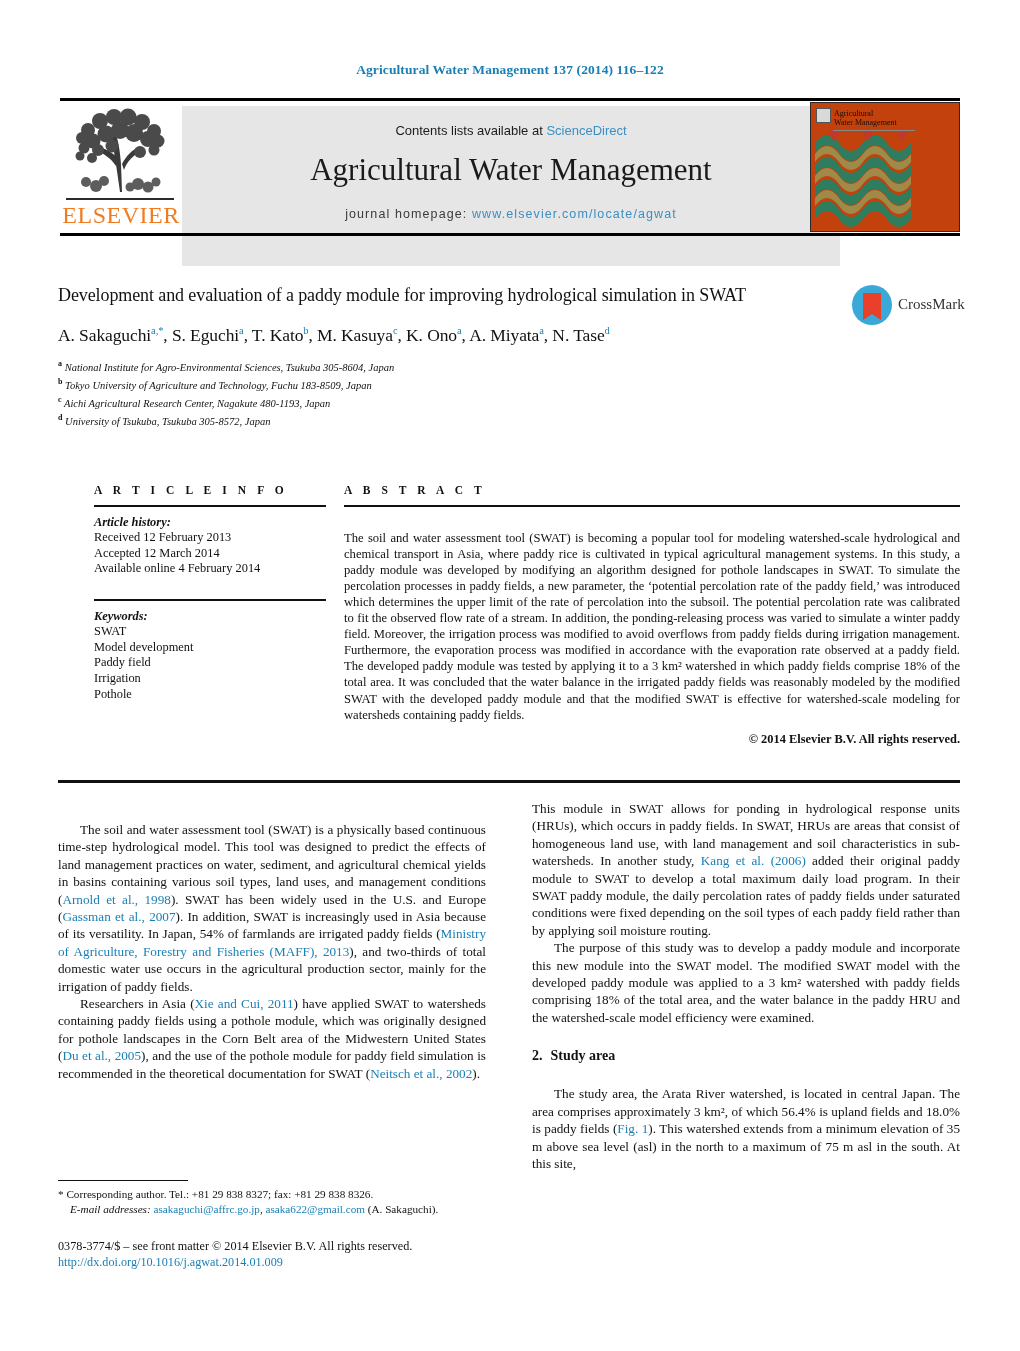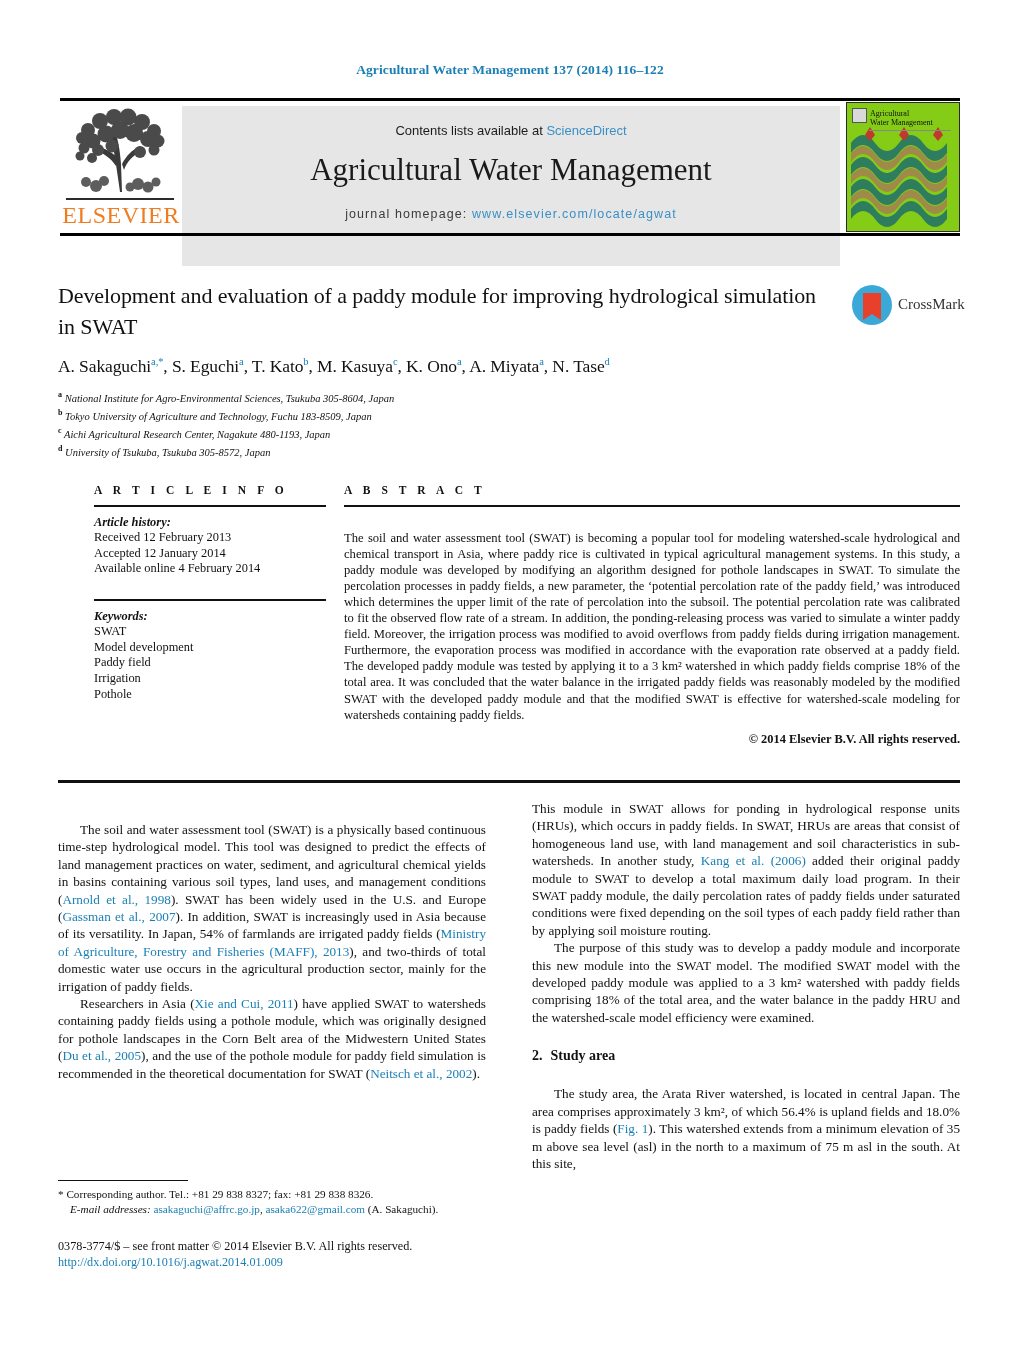--- a/index.html
+++ b/index.html
@@ -125,22 +125,23 @@
     color: #3a8fc4;
   }
 
   .cover-thumb {
     position: absolute;
     top: 4px;
     right: 0px;
     width: 112px;
     height: 128px;
     border: 1.6px solid #2a2a2a;
-    background: #84cc16;
+    background: #c2410c;
     overflow: hidden;
+    padding-left: 36px;
   }
   .cover-label {
     position: absolute;
     top: 6px; left: 23px;
     font-family: "Liberation Serif", serif;
     font-size: 8px;
     line-height: 9px;
     color: #111;
     z-index: 3;
   }
@@ -169,21 +170,21 @@
 
   
   .title-block {
     position: absolute;
     top: 280px;
     left: 58px;
     width: 780px;
   }
   .paper-title {
     font-family: "Liberation Serif", serif;
-    font-size: 22px;
+    font-size: 18px;
     line-height: 31px;
     font-weight: normal;
     margin: 0;
     color: #111;
     letter-spacing: -0.1px;
   }
   .author-line {
     margin-top: 14px;
     font-family: "Liberation Serif", serif;
     font-size: 17.5px;
@@ -509,21 +510,21 @@
   </div>
 
   <div class="info-abstract">
 
     <div class="col-info">
       <div class="sec-head">A R T I C L E   I N F O</div>
       <div class="thin-rule"></div>
       <div class="hist-block">
         <span class="ital">Article history:</span><br>
         <span>Received 12 February 2013</span><br>
-        <span>Accepted 12 January 2014</span><br>
+        <span>Accepted 12 March 2014</span><br>
         <span>Available online 4 February 2014</span>
       </div>
       <div class="kw-rule"></div>
       <div class="kw-block">
         <span class="ital">Keywords:</span><br>
         <span>SWAT</span><br>
         <span>Model development</span><br>
         <span>Paddy field</span><br>
         <span>Irrigation</span><br>
         <span>Pothole</span>

